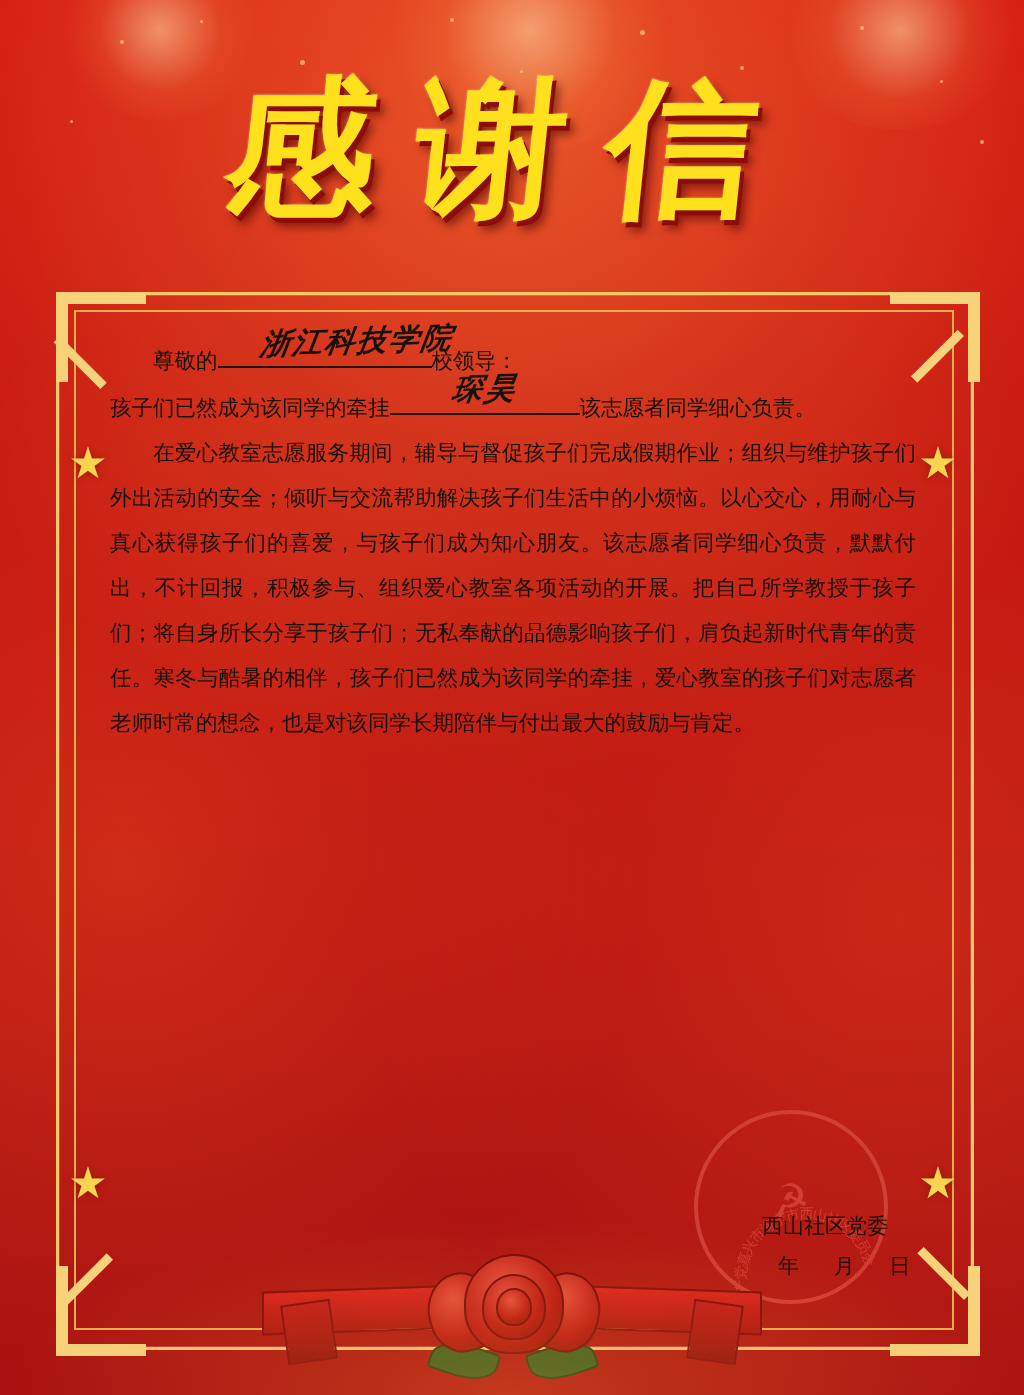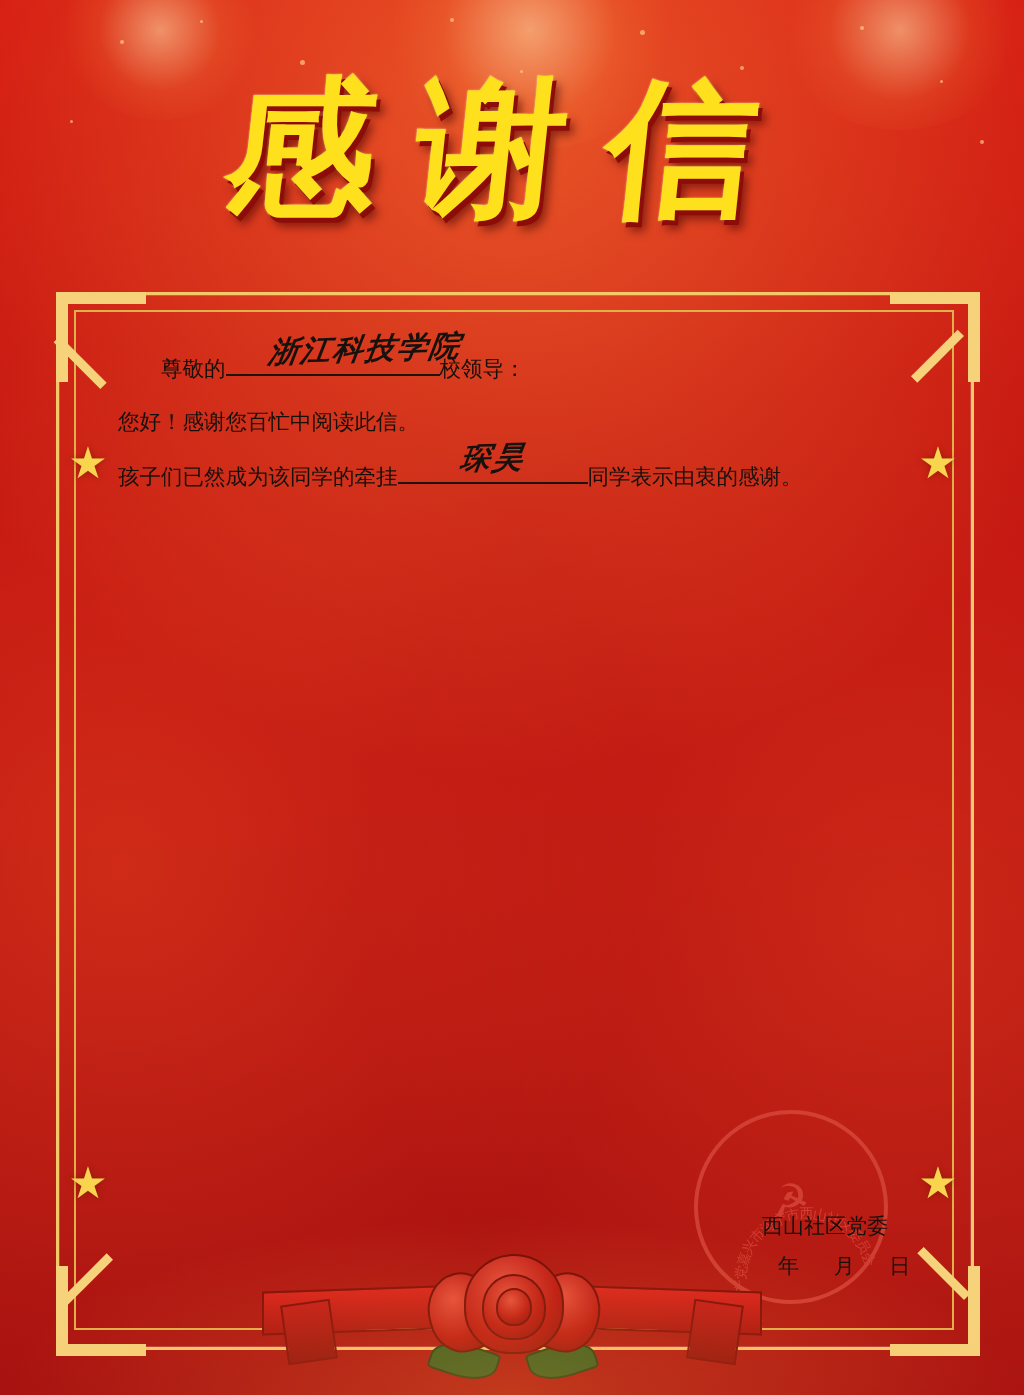--- a/index.html
+++ b/index.html
@@ -112,21 +112,21 @@
     left: 110px;
     top: 336px;
     width: 806px;
     color: #15100c;
     font-family: "DejaVu Sans", "Liberation Sans", sans-serif;
     font-size: 21.5px;
     line-height: 45px;
     text-align: justify;
   }
   .letter p {
-    margin: 8px;
+    margin: 0;
   }
   .indent { text-indent: 2em; }
 
   .blank {
     display: inline-block;
     position: relative;
     border-bottom: 2px solid #1c1410;
     text-align: center;
     vertical-align: baseline;
   }
@@ -291,26 +291,26 @@
   <span class="star-glyph" style="left:938px; top:462px;">★</span>
   <span class="star-glyph" style="left:88px;  top:1182px;">★</span>
   <span class="star-glyph" style="left:938px; top:1182px;">★</span>
 
   <div class="letter">
 
     <p class="indent">
       <span>尊敬的</span><span class="blank school"><span class="hand">浙江科技学院</span></span><span>校领导：</span>
     </p>
 
-    <p>您好！感谢您百忙中阅读此信。</p>
 
     <p>
-      <span>孩子们已然成为该同学的牵挂</span><span class="blank name"><span class="hand">琛昊</span></span><span>同学表示由衷的感谢。</span>
+      <span>孩子们已然成为该同学的牵挂</span><span class="blank name"><span class="hand">琛昊</span></span><span>该志愿者同学细心负责。</span>
     </p>
 
+    <p class="indent">在爱心教室志愿服务期间，辅导与督促孩子们完成假期作业；组织与维护孩子们外出活动的安全；倾听与交流帮助解决孩子们生活中的小烦恼。以心交心，用耐心与真心获得孩子们的喜爱，与孩子们成为知心朋友。该志愿者同学细心负责，默默付出，不计回报，积极参与、组织爱心教室各项活动的开展。把自己所学教授于孩子们；将自身所长分享于孩子们；无私奉献的品德影响孩子们，肩负起新时代青年的责任。寒冬与酷暑的相伴，孩子们已然成为该同学的牵挂，爱心教室的孩子们对志愿者老师时常的想念，也是对该同学长期陪伴与付出最大的鼓励与肯定。</p>
   </div>
 
   <div class="seal">
     <div class="seal-star">☭</div>
     <div class="seal-arc">
       <span style="transform: rotate(-120deg) translateX(-7px);">中</span>
       <span style="transform: rotate(-108deg) translateX(-7px);">国</span>
       <span style="transform: rotate(-96deg) translateX(-7px);">共</span>
       <span style="transform: rotate(-84deg) translateX(-7px);">产</span>
       <span style="transform: rotate(-72deg) translateX(-7px);">党</span>

